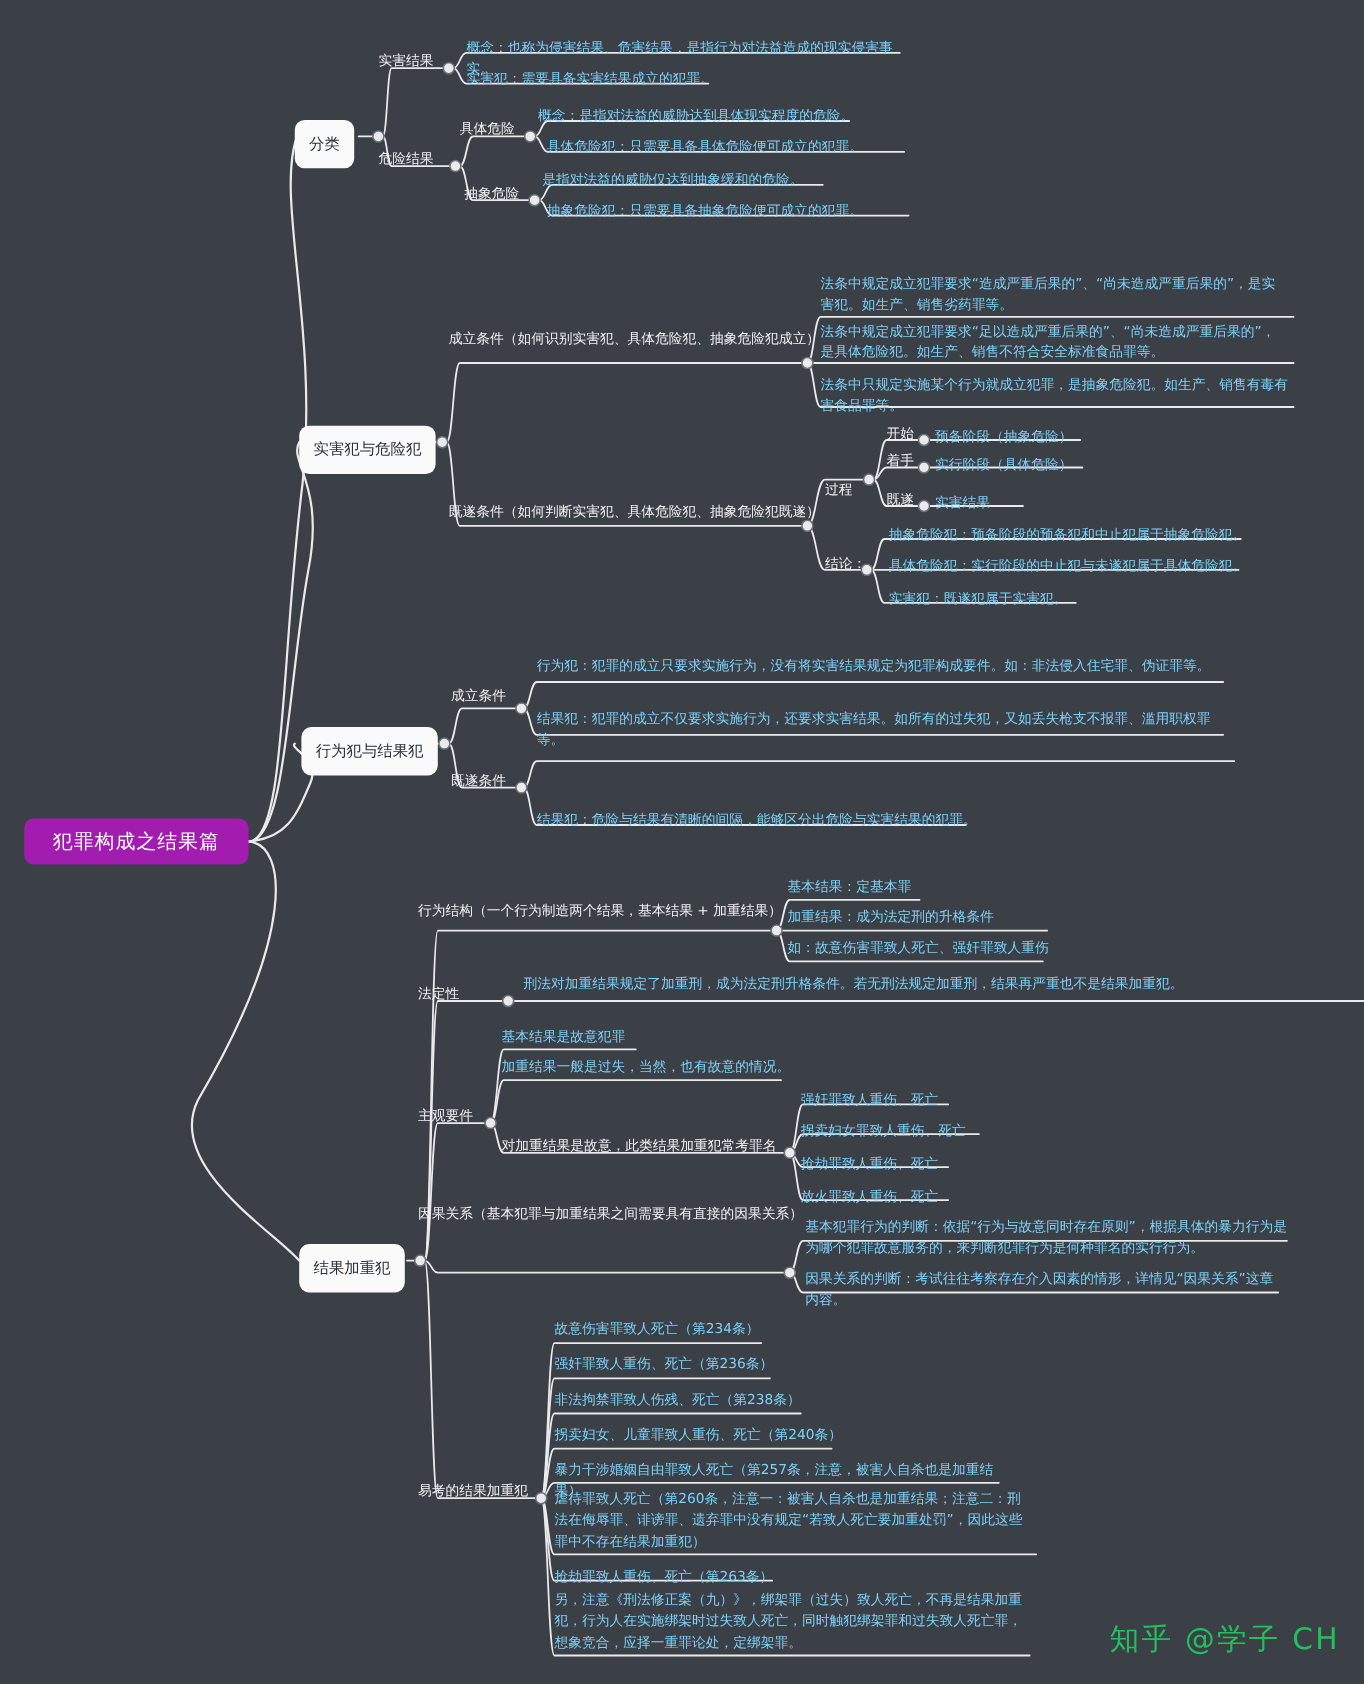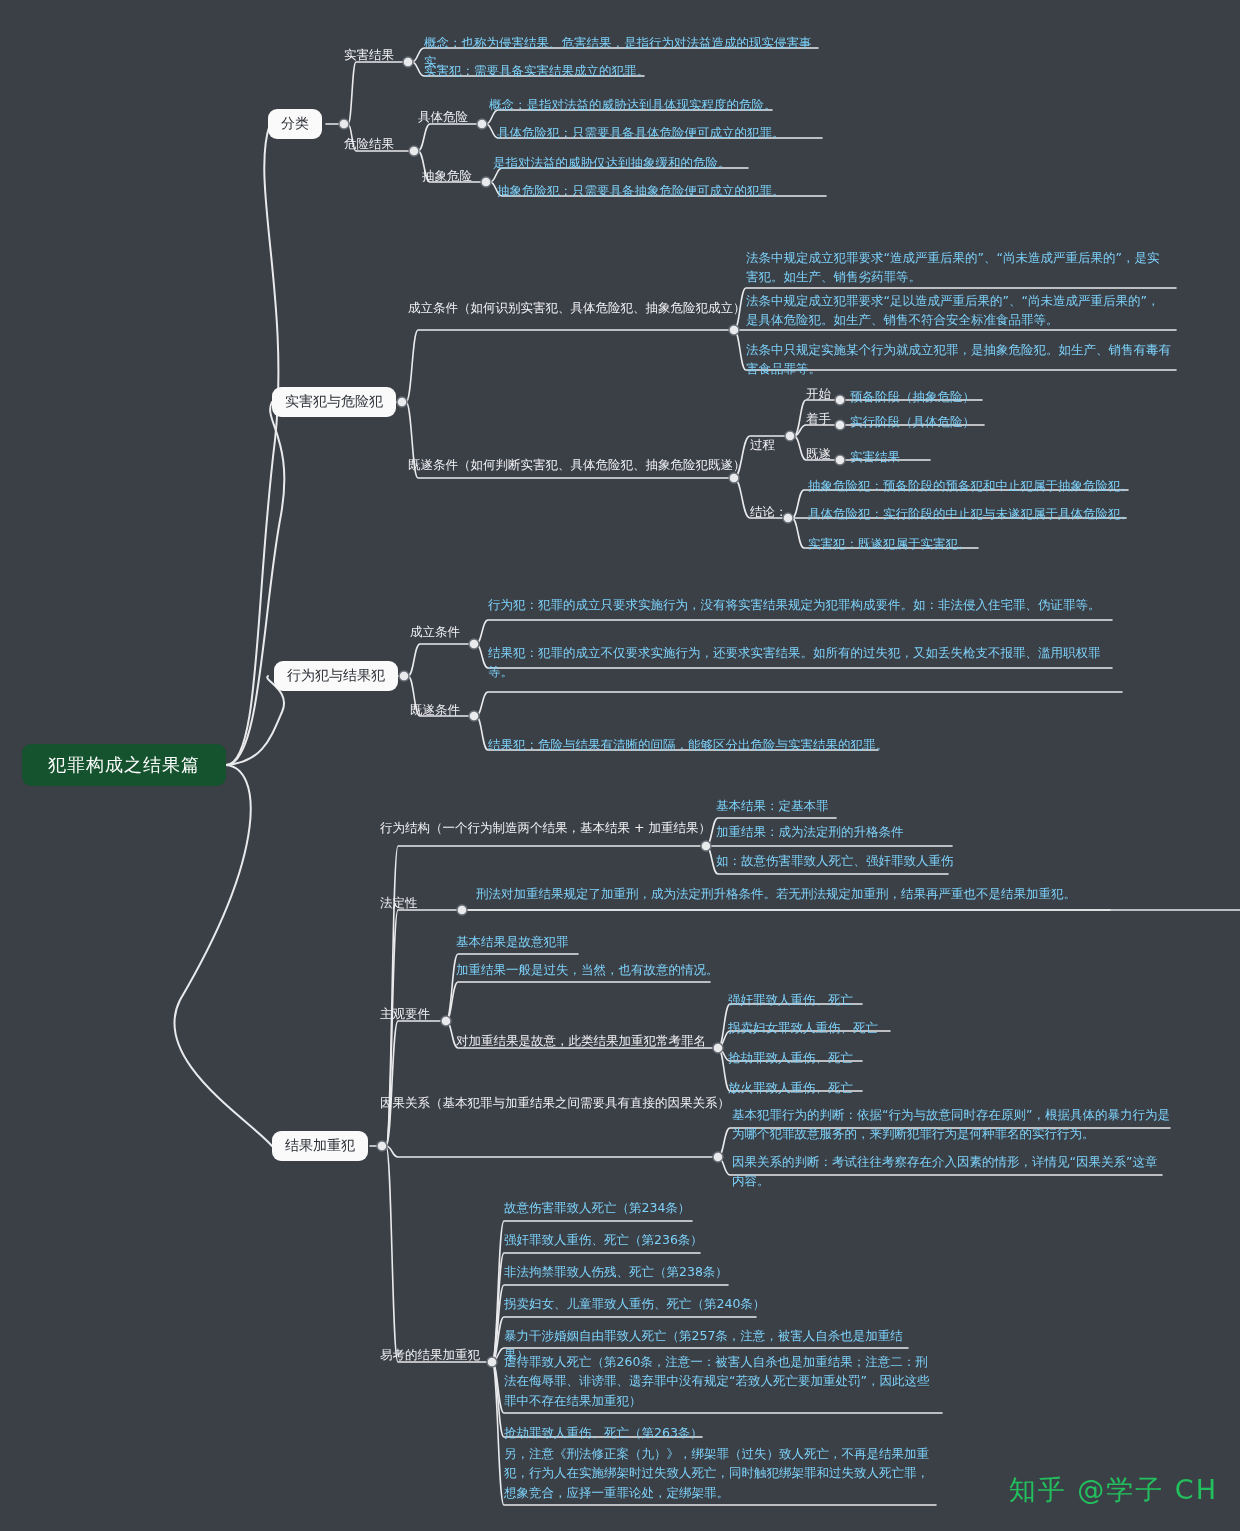--- a/index.html
+++ b/index.html
@@ -15,30 +15,30 @@
   svg.wires{position:absolute;left:0;top:0;width:1240px;height:1531px;pointer-events:none;}
   svg.wires path{fill:none;stroke:#e9eaec;stroke-width:1.6;stroke-linecap:round;}
   svg.wires path.thick{stroke-width:2.0;}
   svg.wires circle.knob{fill:#e9eaec;stroke:#6b7079;stroke-width:1.4;}
 
   .node{position:absolute;box-sizing:border-box;}
 
   
   .root-pill{
     left:22px;top:744px;width:204px;height:42px;
-    background:#14532d;border-radius:9px;
+    background:#a21caf;border-radius:9px;
     display:flex;align-items:center;justify-content:center;
     color:#ffffff;font-size:18px;letter-spacing:1px;
   }
 
   
   .branch-box{
     background:#fafafa;border-radius:9px;
     display:flex;align-items:center;justify-content:center;
-    color:#2b2f36;font-size:14px;height:30px;padding:0 13px;
+    color:#2b2f36;font-size:14px;height:44px;padding:0 13px;
     white-space:nowrap;
   }
 
   
   .plain{
     color:#f2f3f5;font-size:12.5px;white-space:nowrap;line-height:1.15;
   }
 
   
   .leaf{
@@ -275,21 +275,21 @@
     <span>法定性</span></div>
   <div class="node plain" style="left:380px;top:1007px;">
     <span>主观要件</span></div>
   <div class="node plain" style="left:380px;top:1096px;">
     <span>因果关系（基本犯罪与加重结果之间需要具有直接的因果关系）</span></div>
   <div class="node plain" style="left:380px;top:1348px;">
     <span>易考的结果加重犯</span></div>
 
   <div class="node leaf" style="left:716px;top:796px;width:240px;">
     <span>基本结果：定基本罪</span></div>
-  <div class="node leaf" style="left:716px;top:823px;width:250px;font-family:Liberation Serif, serif;">
+  <div class="node leaf" style="left:716px;top:823px;width:250px;">
     <span>加重结果：成为法定刑的升格条件</span></div>
   <div class="node leaf" style="left:716px;top:851px;width:250px;">
     <span>如：故意伤害罪致人死亡、强奸罪致人重伤</span></div>
 
   <div class="node leaf" style="left:476px;top:884px;width:640px;">
     <span>刑法对加重结果规定了加重刑，成为法定刑升格条件。若无刑法规定加重刑，结果再严重也不是结果加重犯。</span></div>
 
   <div class="node leaf" style="left:456px;top:932px;width:260px;">
     <span>基本结果是故意犯罪</span></div>
   <div class="node leaf" style="left:456px;top:960px;width:300px;">

